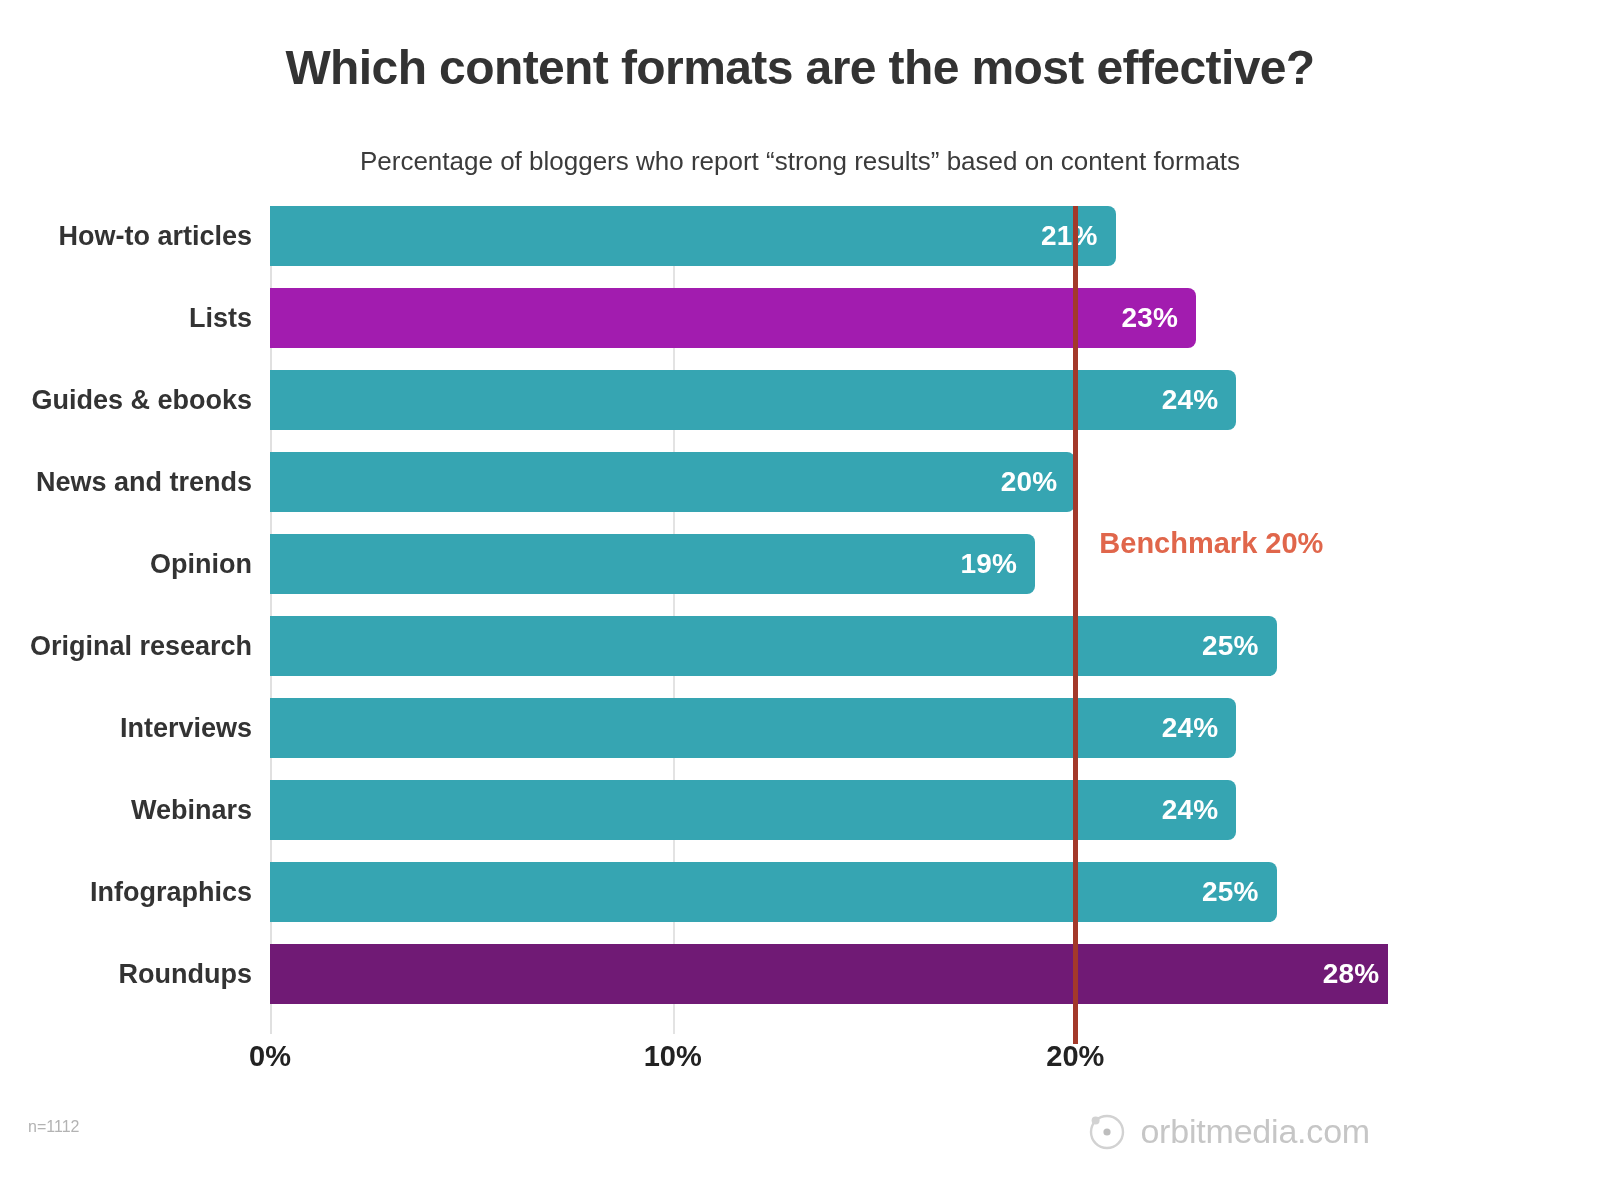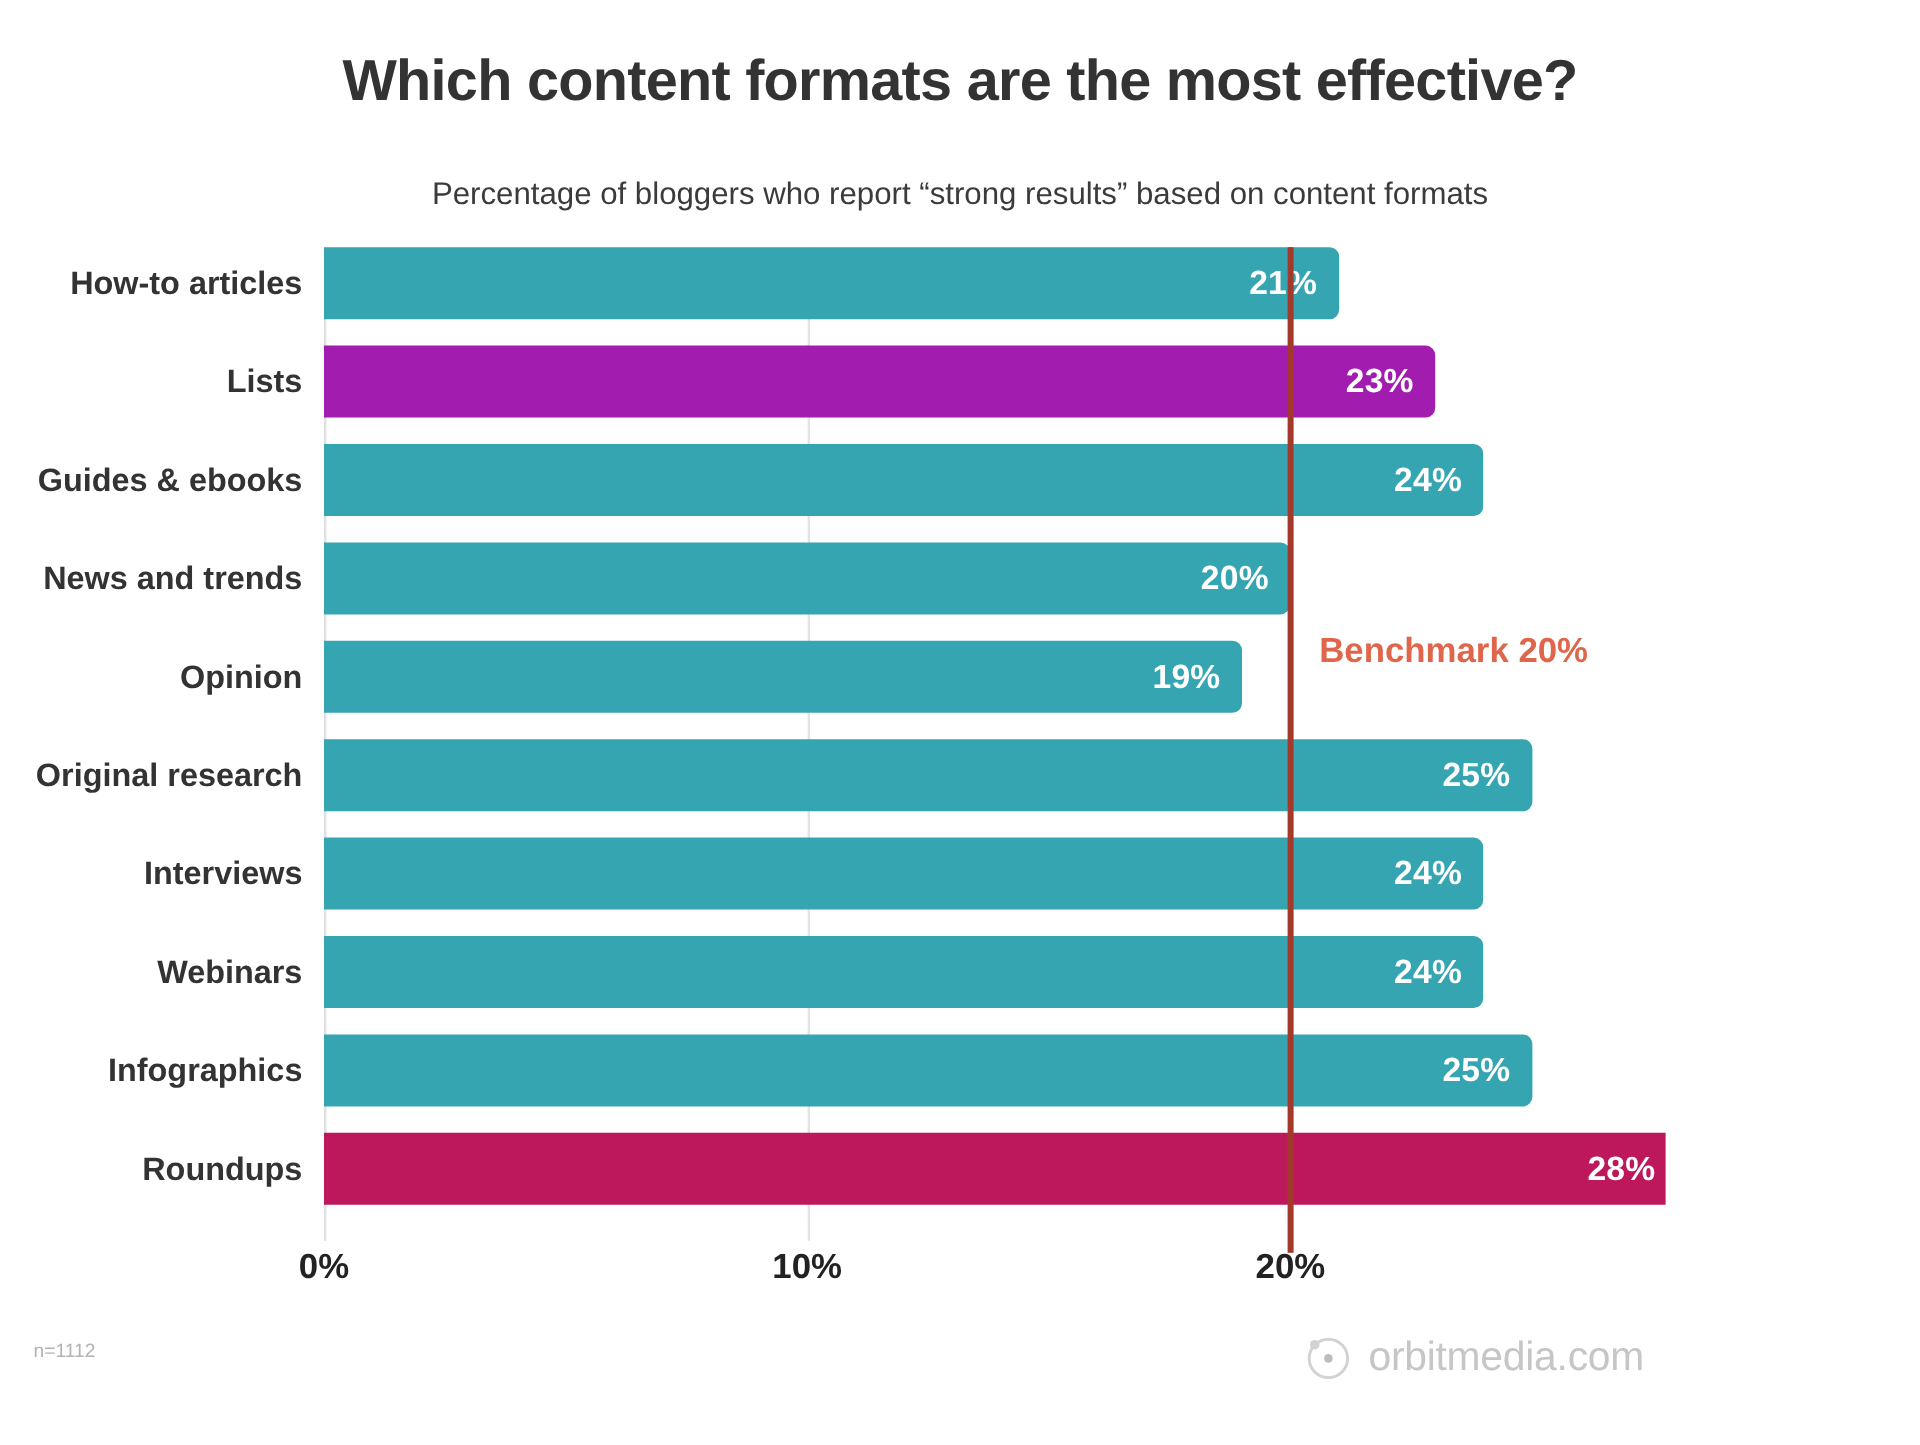--- a/index.html
+++ b/index.html
@@ -239,21 +239,21 @@
         <div class="bar" style="width: 966.4px; background: rgb(54, 165, 178);">
           <span class="bar-value">24%</span>
         </div>
       </div>
       <div class="bar-row" style="top: 656px; width: 100%;">
         <div class="bar" style="width: 1006.67px; background: rgb(54, 165, 178);">
           <span class="bar-value">25%</span>
         </div>
       </div>
       <div class="bar-row" style="top: 738px; width: 100%;">
-        <div class="bar" style="width: 1127.47px; background: #be185d;">
+        <div class="bar" style="width: 1127.47px; background: #701a75;">
           <span class="bar-value">28%</span>
         </div>
       </div>
     </div>
 
   <div class="cat-labels" id="cat-layer">
       <div class="cat-label" style="top: 0px;">How-to articles</div>
       <div class="cat-label" style="top: 82px;">Lists</div>
       <div class="cat-label" style="top: 164px;">Guides &amp; ebooks</div>
       <div class="cat-label" style="top: 246px;">News and trends</div>

